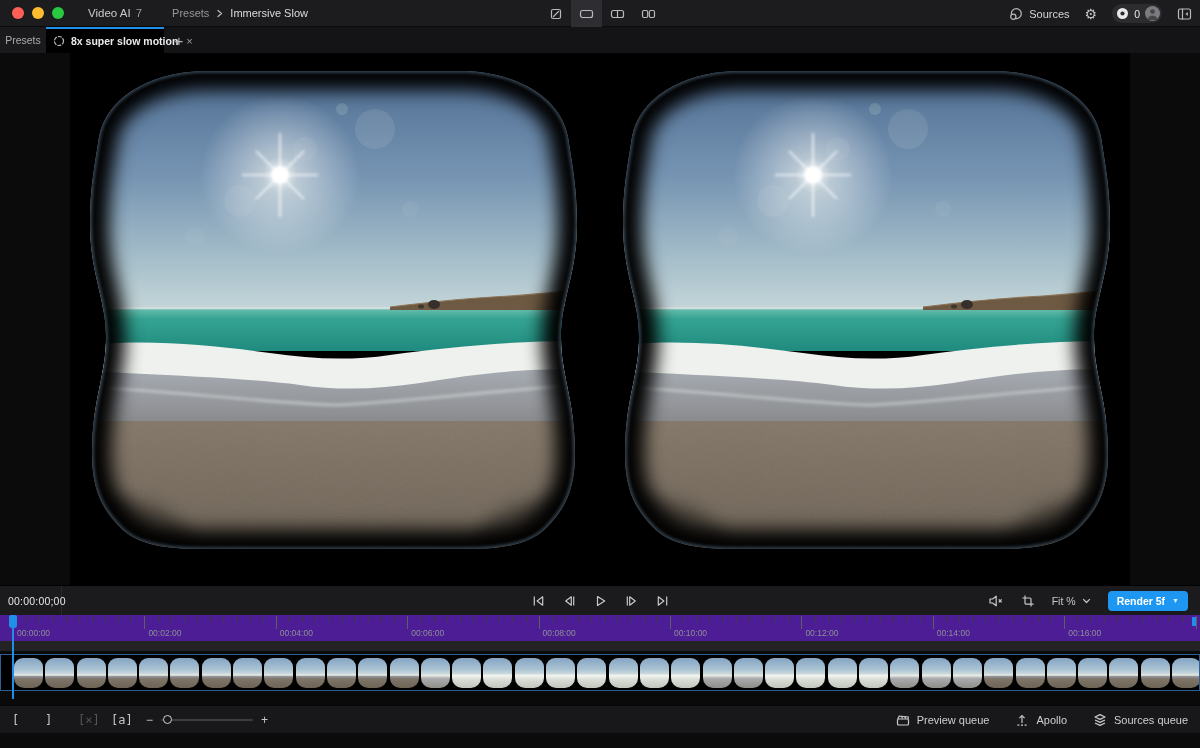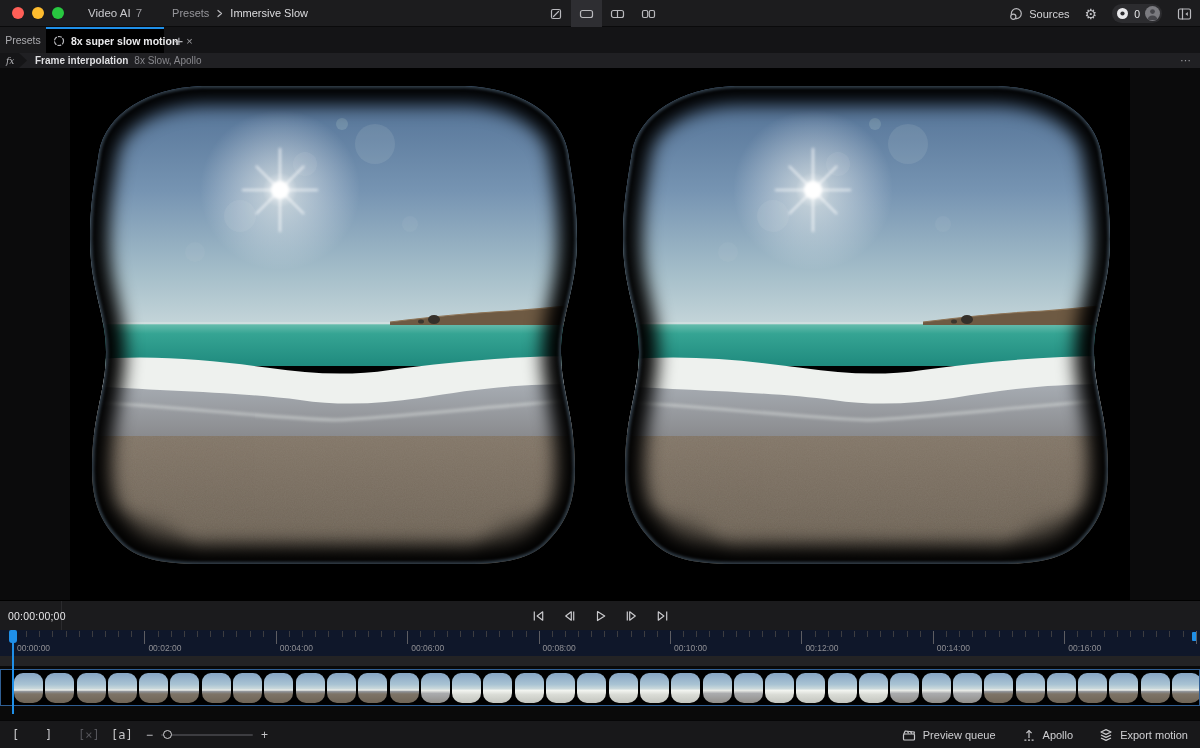--- a/index.html
+++ b/index.html
@@ -53,21 +53,21 @@
   .transport { position:absolute; left:50%; transform:translateX(-50%); display:flex; gap:10px; }
   .tbtn { width:21px; height:21px; display:flex; align-items:center; justify-content:center; }
   .cb-right { position:absolute; right:12px; display:flex; align-items:center; gap:17px; }
   .fitgrp { display:flex; align-items:center; gap:6px; font-size:10.5px; color:#c7c7cb; }
   .render-btn { height:20px; background:var(--render,#1e97f3); border-radius:4px; display:flex; align-items:center; gap:7px; padding:0 9px; }
   .render-btn .rlabel { font-size:10.5px; font-weight:bold; color:#fff; }
   .render-btn .rarrow { color:#dcefff; font-size:7px; }
 
   
   .timeline-zone { position:relative; }
-  .ruler { position:relative; height:26px; background:#0f172a; overflow:hidden;text-align:center; }
+  .ruler { position:relative; height:26px; background:#4c1d95; overflow:hidden;text-align:center; }
   .tick { position:absolute; top:1px; width:1px; height:6px; background:#3c3c40; }
   .tick.major { height:13px; background:#5d5d62; }
   .tick-label { position:absolute; top:13px; font-size:8.5px; color:#8f8f94; white-space:nowrap; }
   .endmark { position:absolute; right:3px; top:2px; width:5px; height:9px; border-radius:1px; background:var(--accent,#1f8fe8); }
   .strip { position:relative; height:64px; background:#0a0a0a; }
   .strip-head { height:10px; background:#232325; }
   .cliprow { position:absolute; left:0; top:13px; width:1200px; height:37px; background:#000; border:1px solid #2f5e93; display:flex; align-items:center; padding-left:13px; overflow:hidden; }
   .thumb { flex:0 0 auto; width:29px; height:30px; margin-right:2.3px; border-radius:9px 9px 10px 10px; }
   .thumb.sand { background:linear-gradient(180deg,#86a5c4 0%,#a9c3d3 38%,#c9d8db 52%,#eceeea 57%,#8d9094 62%,#7e7467 70%,#6e6456 100%); }
   .thumb.foam { background:linear-gradient(180deg,#86a5c4 0%,#a9c3d3 38%,#c9d8db 52%,#f2f4f0 58%,#dadcd6 72%,#c2c4be 100%); }
@@ -201,28 +201,20 @@
         <svg width="12" height="12" viewBox="0 0 12 12">
             <circle class="ic" cx="6" cy="6" r="4.5" stroke-dasharray="3 2"></circle>
           </svg>
       </span>
       <span class="tlabel">8x super slow motion</span>
       <span class="tab-close">×</span>
     </div>
     <div class="tab-add">+</div>
   </div>
 
-  <div class="fxbar">
-    <div class="fx-banner">
-      <span>fx</span>
-    </div>
-    <span class="fx-name">Frame interpolation</span>
-    <span class="fx-params">8x Slow, Apollo</span>
-    <span class="fx-menu">⋯</span>
-  </div>
 
   <div class="stage">
     <div class="black"></div>
     <svg class="vr" width="1060" height="532" viewBox="0 0 1060 532">
       <defs>
         <path id="eyePath" d="M112 2 L375 2 C430 4 471 30 478 68 C482 95 487 118 487 155 C487 205 471 230 471 268 C471 308 485 330 485 385 C485 420 475 440 457 458 C442 474 417 480 377 480 L110 480 C70 480 45 474 30 458 C12 440 2 420 2 385 C2 330 16 308 16 268 C16 230 0 205 0 155 C0 118 5 95 9 68 C16 30 57 4 112 2 Z"></path>
         <clipPath id="eyeClip">
             <use href="#eyePath"></use>
           </clipPath>
         <linearGradient id="sky" x1="0" y1="0" x2="0" y2="1">
@@ -330,20 +322,45 @@
         <svg width="14" height="14" viewBox="0 0 14 14">
             <line class="ic-light" x1="2.8" y1="2.5" x2="2.8" y2="11.5"></line>
             <path class="ic-light" d="M5.2 2.8 L10.8 7 L5.2 11.2 Z"></path>
           </svg>
       </div>
       <div class="tbtn">
         <svg width="14" height="14" viewBox="0 0 14 14">
             <path class="ic-light" d="M2.8 2.8 L8.4 7 L2.8 11.2 Z"></path>
             <line class="ic-light" x1="11.2" y1="2.5" x2="11.2" y2="11.5"></line>
           </svg>
+      </div>
+    </div>
+    <div class="cb-right">
+      <div>
+        <svg width="16" height="14" viewBox="0 0 16 14">
+            <path class="ic-light" d="M2 5 H4.6 L8.2 2.2 V11.8 L4.6 9 H2 Z"></path>
+            <line class="ic-light" x1="10.8" y1="5.4" x2="13.6" y2="8.4"></line>
+            <line class="ic-light" x1="13.6" y1="5.4" x2="10.8" y2="8.4"></line>
+          </svg>
+      </div>
+      <div>
+        <svg width="14" height="14" viewBox="0 0 14 14">
+            <path class="ic-light" d="M4 1.5 V9 a1.2 1.2 0 0 0 1.2 1.2 H12.6"></path>
+            <path class="ic-light" d="M1.4 4 H8.8 A1.2 1.2 0 0 1 10 5.2 V12.6"></path>
+          </svg>
+      </div>
+      <div class="fitgrp">
+        <span>Fit %</span>
+        <svg width="9" height="6" viewBox="0 0 9 6">
+            <polyline class="ic-light" points="1.2,1.2 4.5,4.5 7.8,1.2"></polyline>
+          </svg>
+      </div>
+      <div class="render-btn">
+        <span class="rlabel">Render 5f</span>
+        <span class="rarrow">▼</span>
       </div>
     </div>
   </div>
 
   <div class="timeline-zone">
     <div class="ruler">
       <div class="endmark"></div>
     <div class="tick major" style="left: 13px;"></div>
         <div class="tick-label" style="left: 17px;">00:00:00</div>
         <div class="tick" style="left: 26.1px;"></div>
@@ -525,18 +542,18 @@
             <line class="ic-light" x1="2.4" y1="12.2" x2="11.6" y2="12.2" stroke-dasharray="2 1.6"></line>
           </svg>
         <span>Apollo</span>
       </div>
       <div class="queue">
         <svg width="14" height="14" viewBox="0 0 14 14">
             <path class="ic-light" d="M7 1.6 L12 4 L7 6.4 L2 4 Z"></path>
             <polyline class="ic-light" points="2,7 7,9.4 12,7"></polyline>
             <polyline class="ic-light" points="2,10 7,12.4 12,10"></polyline>
           </svg>
-        <span>Export motion</span>
+        <span>Sources queue</span>
       </div>
     </div>
   </div>
 
 </div>
 
 </body></html>

